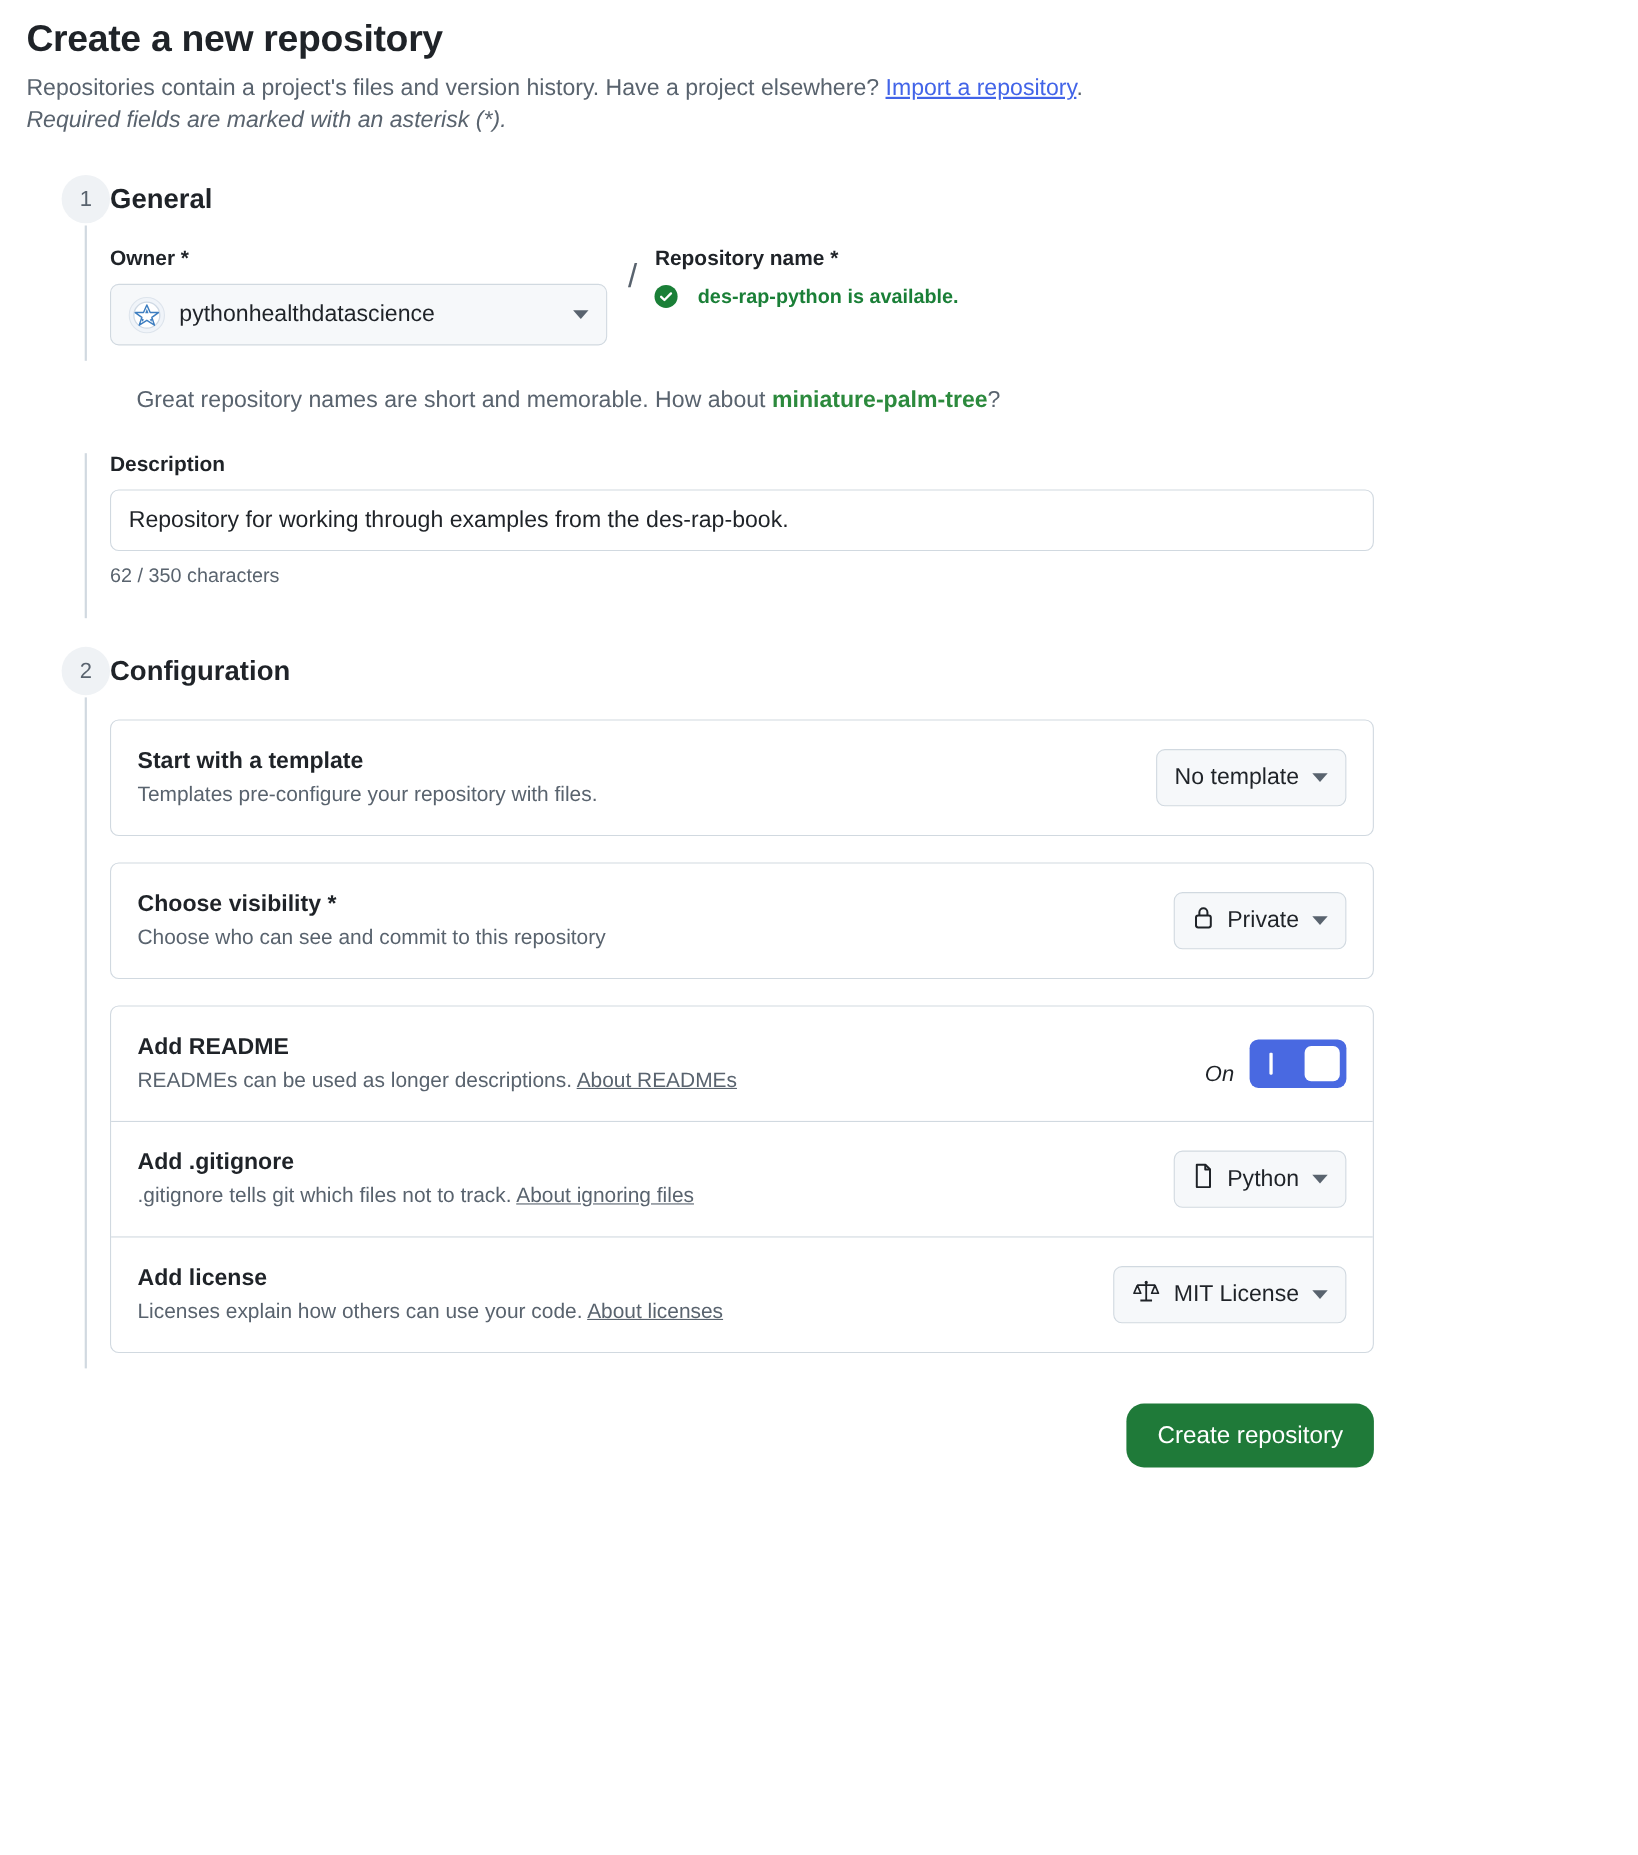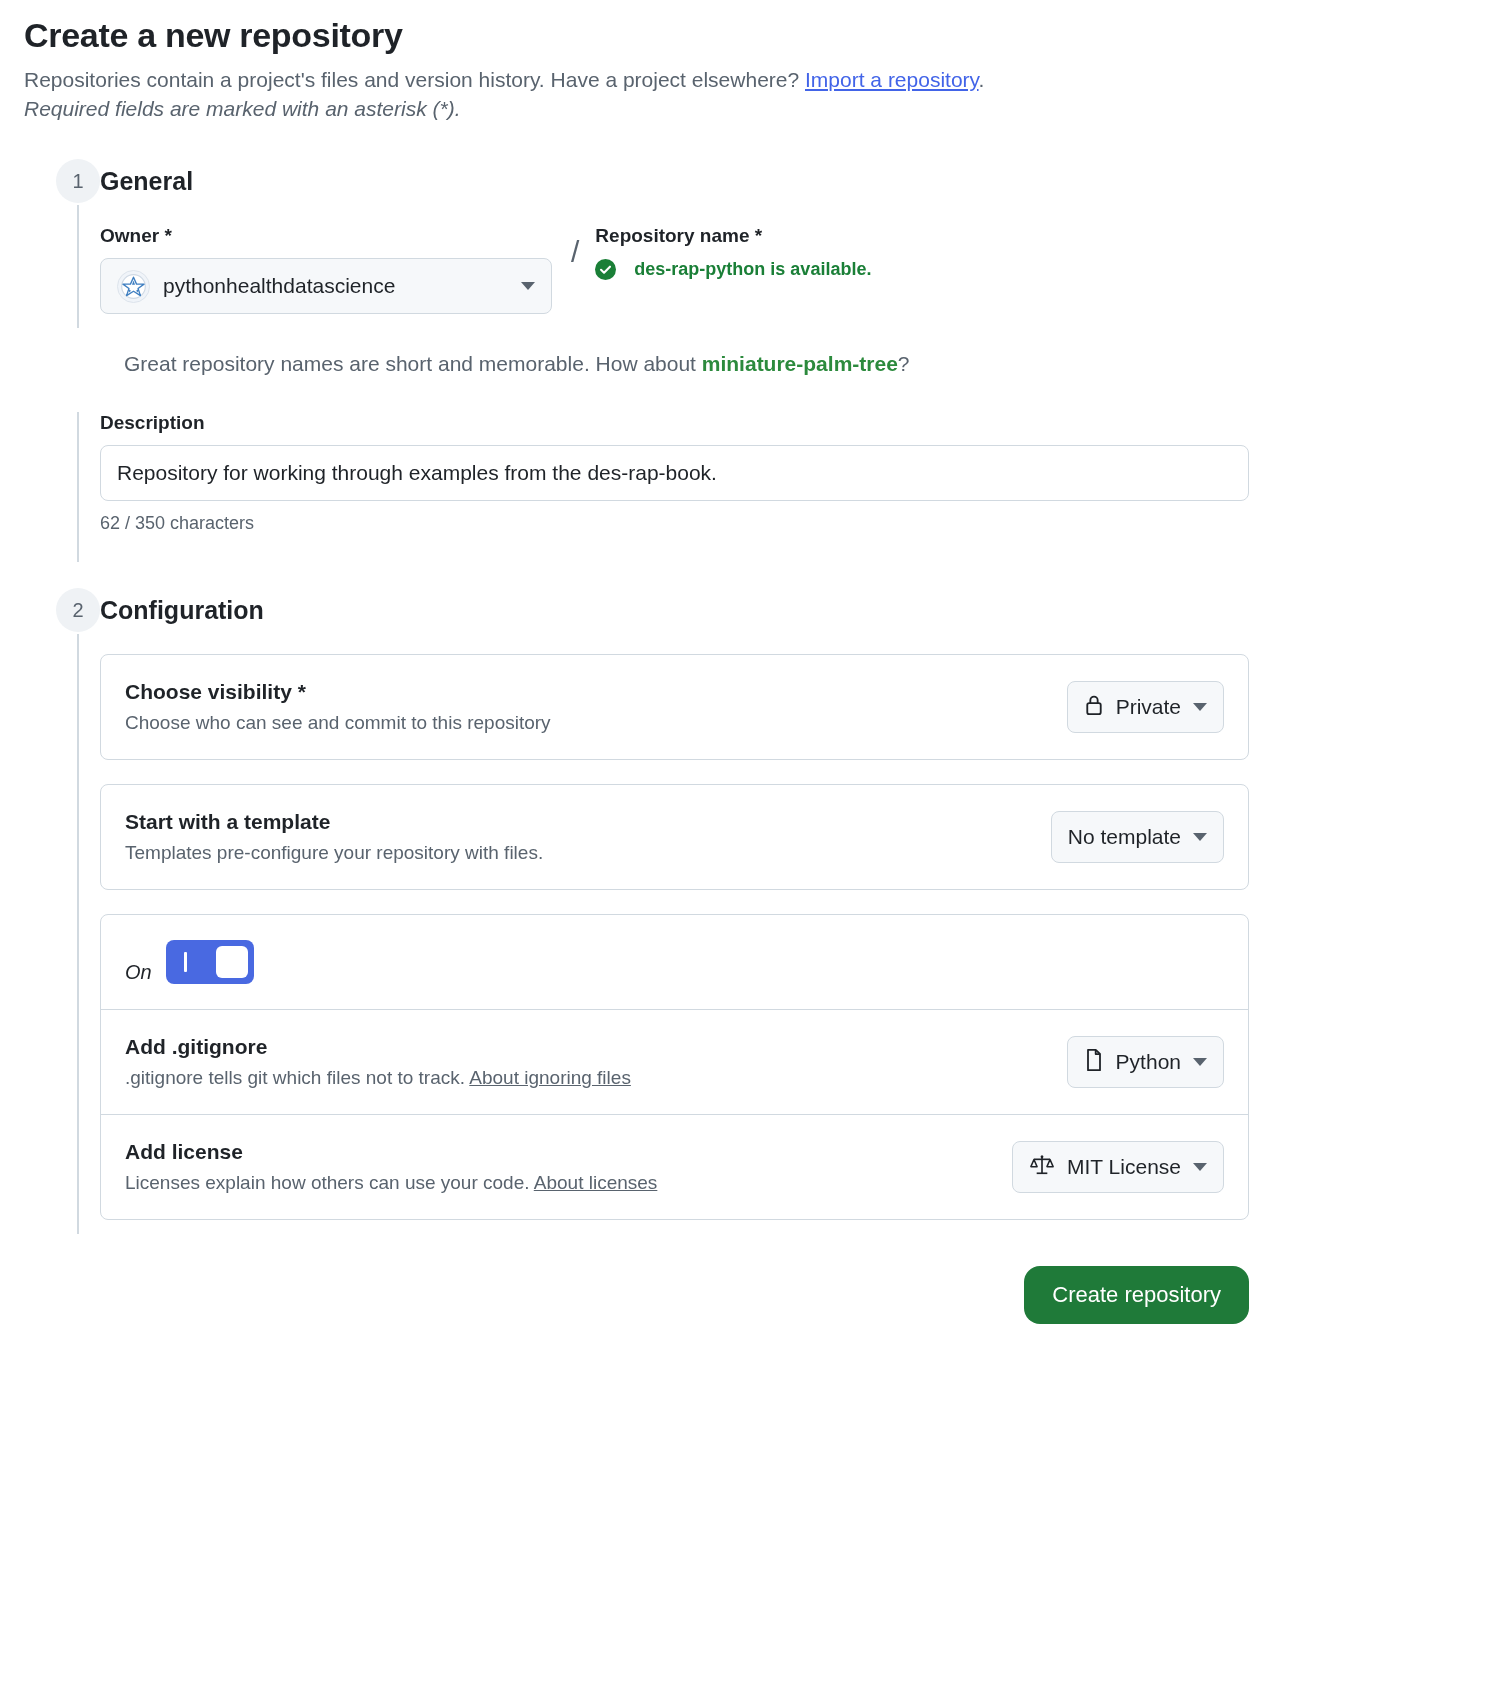--- a/index.html
+++ b/index.html
@@ -351,52 +351,56 @@
     </div>
 
     <div class="step" style="margin-top:54px;">
       <div class="step-badge">2</div>
       <div class="step-line"></div>
       <h2 class="step-title">Configuration</h2>
 
       <div class="card">
         <div class="card-row">
           <div class="row-text">
+            <div class="row-title">Start with a template</div>
+            <div class="row-desc">Templates pre-configure your repository with files.</div>
+          </div>
+          <div class="dropdown-btn">
+            <span>No template</span>
+            <span class="caret"></span>
+          </div>
+        </div>
+      </div>
+
+      <div class="card">
+        <div class="card-row">
+          <div class="row-text">
             <div class="row-title">Choose visibility *</div>
             <div class="row-desc">Choose who can see and commit to this repository</div>
           </div>
           <div class="dropdown-btn">
             <span>
               <svg width="20" height="22" viewBox="0 0 16 18" aria-hidden="true">
                 <rect x="2.5" y="7.5" width="11" height="9" rx="1.6" fill="none" stroke="#1f2328" stroke-width="1.5"></rect>
                 <path d="M5 7.5 V5.2 a3 3 0 0 1 6 0 V7.5" fill="none" stroke="#1f2328" stroke-width="1.5"></path>
               </svg>
             </span>
             <span>Private</span>
             <span class="caret"></span>
           </div>
         </div>
       </div>
 
       <div class="card">
+
         <div class="card-row">
           <div class="row-text">
-            <div class="row-title">Start with a template</div>
-            <div class="row-desc">Templates pre-configure your repository with files.</div>
-          </div>
-          <div class="dropdown-btn">
-            <span>No template</span>
-            <span class="caret"></span>
-          </div>
-        </div>
-      </div>
-
-      <div class="card">
-
-        <div class="card-row">
+            <div class="row-title">Add README</div>
+            <div class="row-desc"><span>READMEs can be used as longer descriptions. </span><a href="#">About READMEs</a></div>
+          </div>
           <div class="toggle-wrap">
             <span class="toggle-label">On</span>
             <div class="toggle">
               <span class="toggle-bar"></span>
               <span class="toggle-knob"></span>
             </div>
           </div>
         </div>
 
         <div class="card-row">

